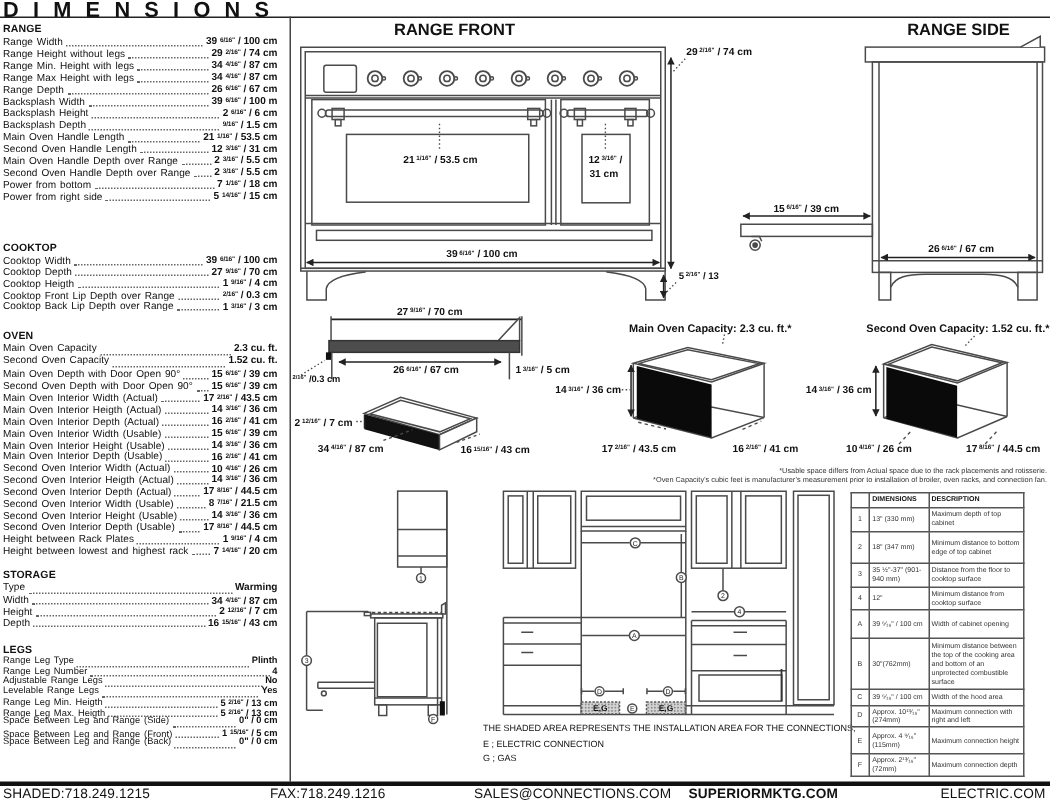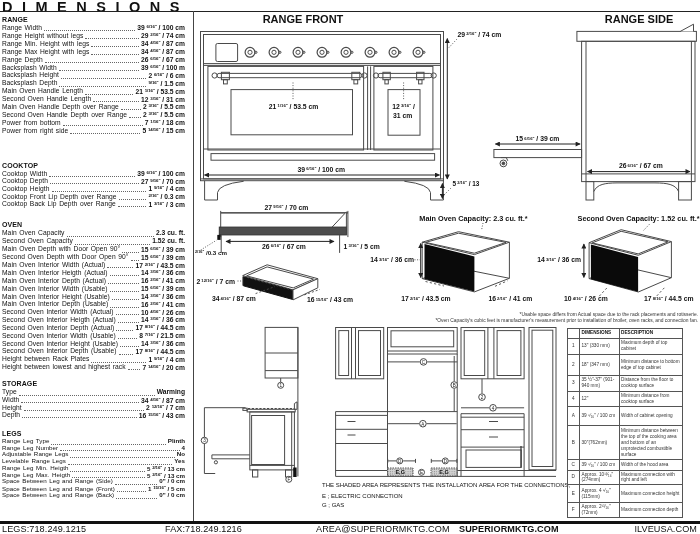--- a/index.html
+++ b/index.html
@@ -750,18 +750,18 @@
         <td class="c1">F</td>
         <td class="c2">Approx. 2¹³⁄₁₆" (72mm)</td>
         <td class="c3">Maximum connection depth</td>
       </tr>
 </tbody>
   </table>
 
 <div style="position:absolute;left:0;top:521.2px;width:700px;height:2.4px;background:#111;"></div>
 
 <div style="position:absolute;left:0;top:523.5px;width:700px;font-size:9.1px;color:#111;letter-spacing:0.1px;">
-<span style="position:absolute;left:2px;">LEGS:718.249.1215</span>
-<span style="position:absolute;left:165px;">FAX:718.249.1216</span>
-<span style="position:absolute;left:316px;">AREA@SUPERIORMKTG.COM</span>
+<span style="position:absolute;left:2px;">SHADED:718.249.1215</span>
+<span style="position:absolute;left:180px;">FAX:718.249.1216</span>
+<span style="position:absolute;left:316px;">SALES@CONNECTIONS.COM</span>
 <span style="position:absolute;left:459px;font-weight:bold;">SUPERIORMKTG.COM</span>
-<span style="position:absolute;right:3px;">ILVEUSA.COM</span>
+<span style="position:absolute;right:3px;">ELECTRIC.COM</span>
 </div>
 
 </body></html>

